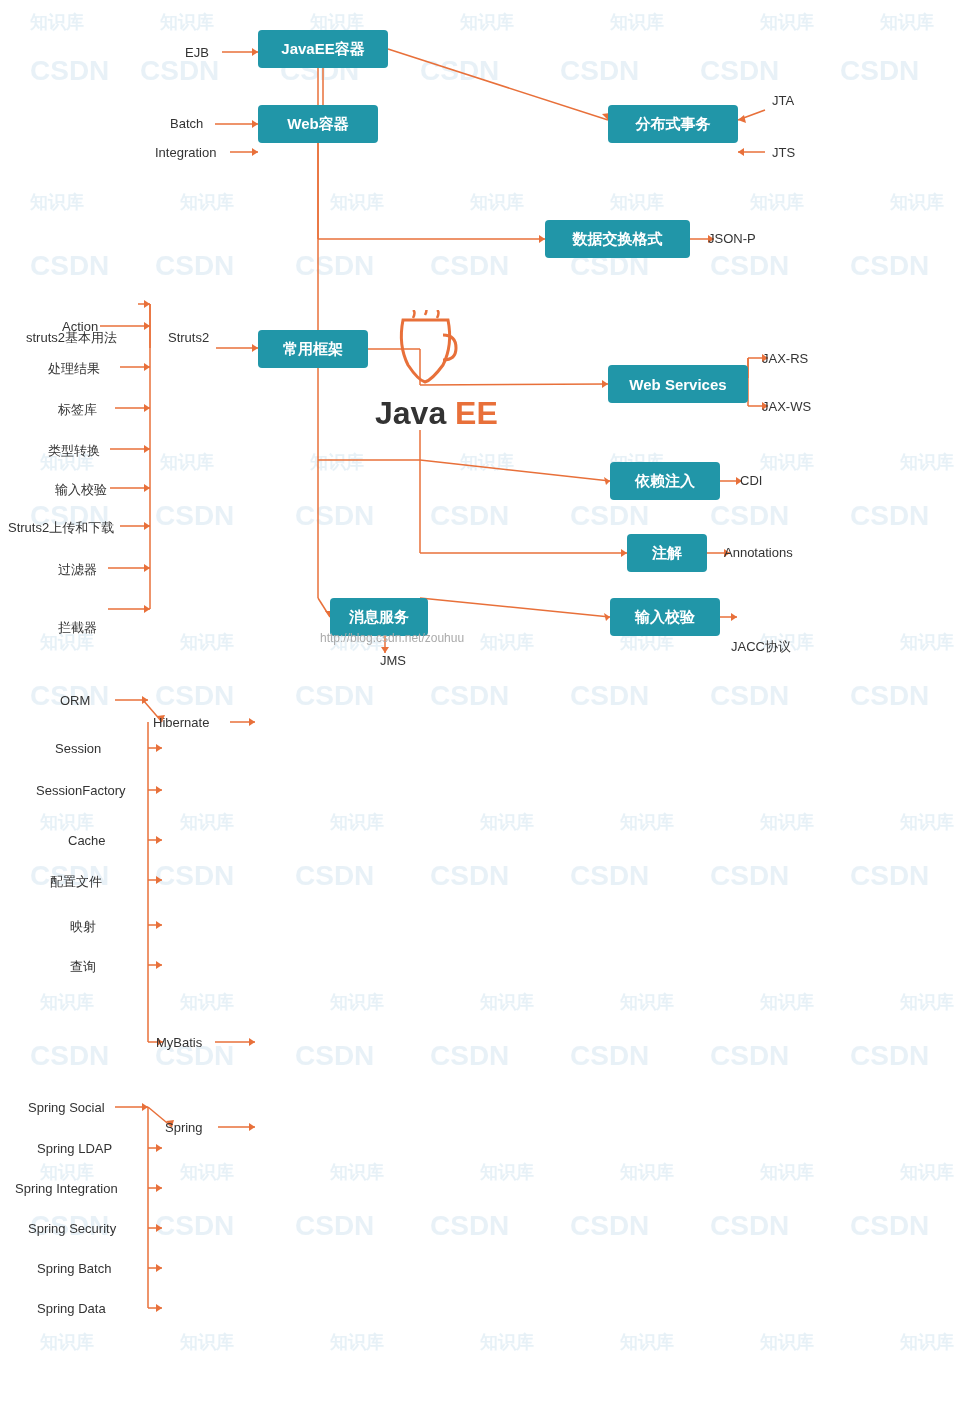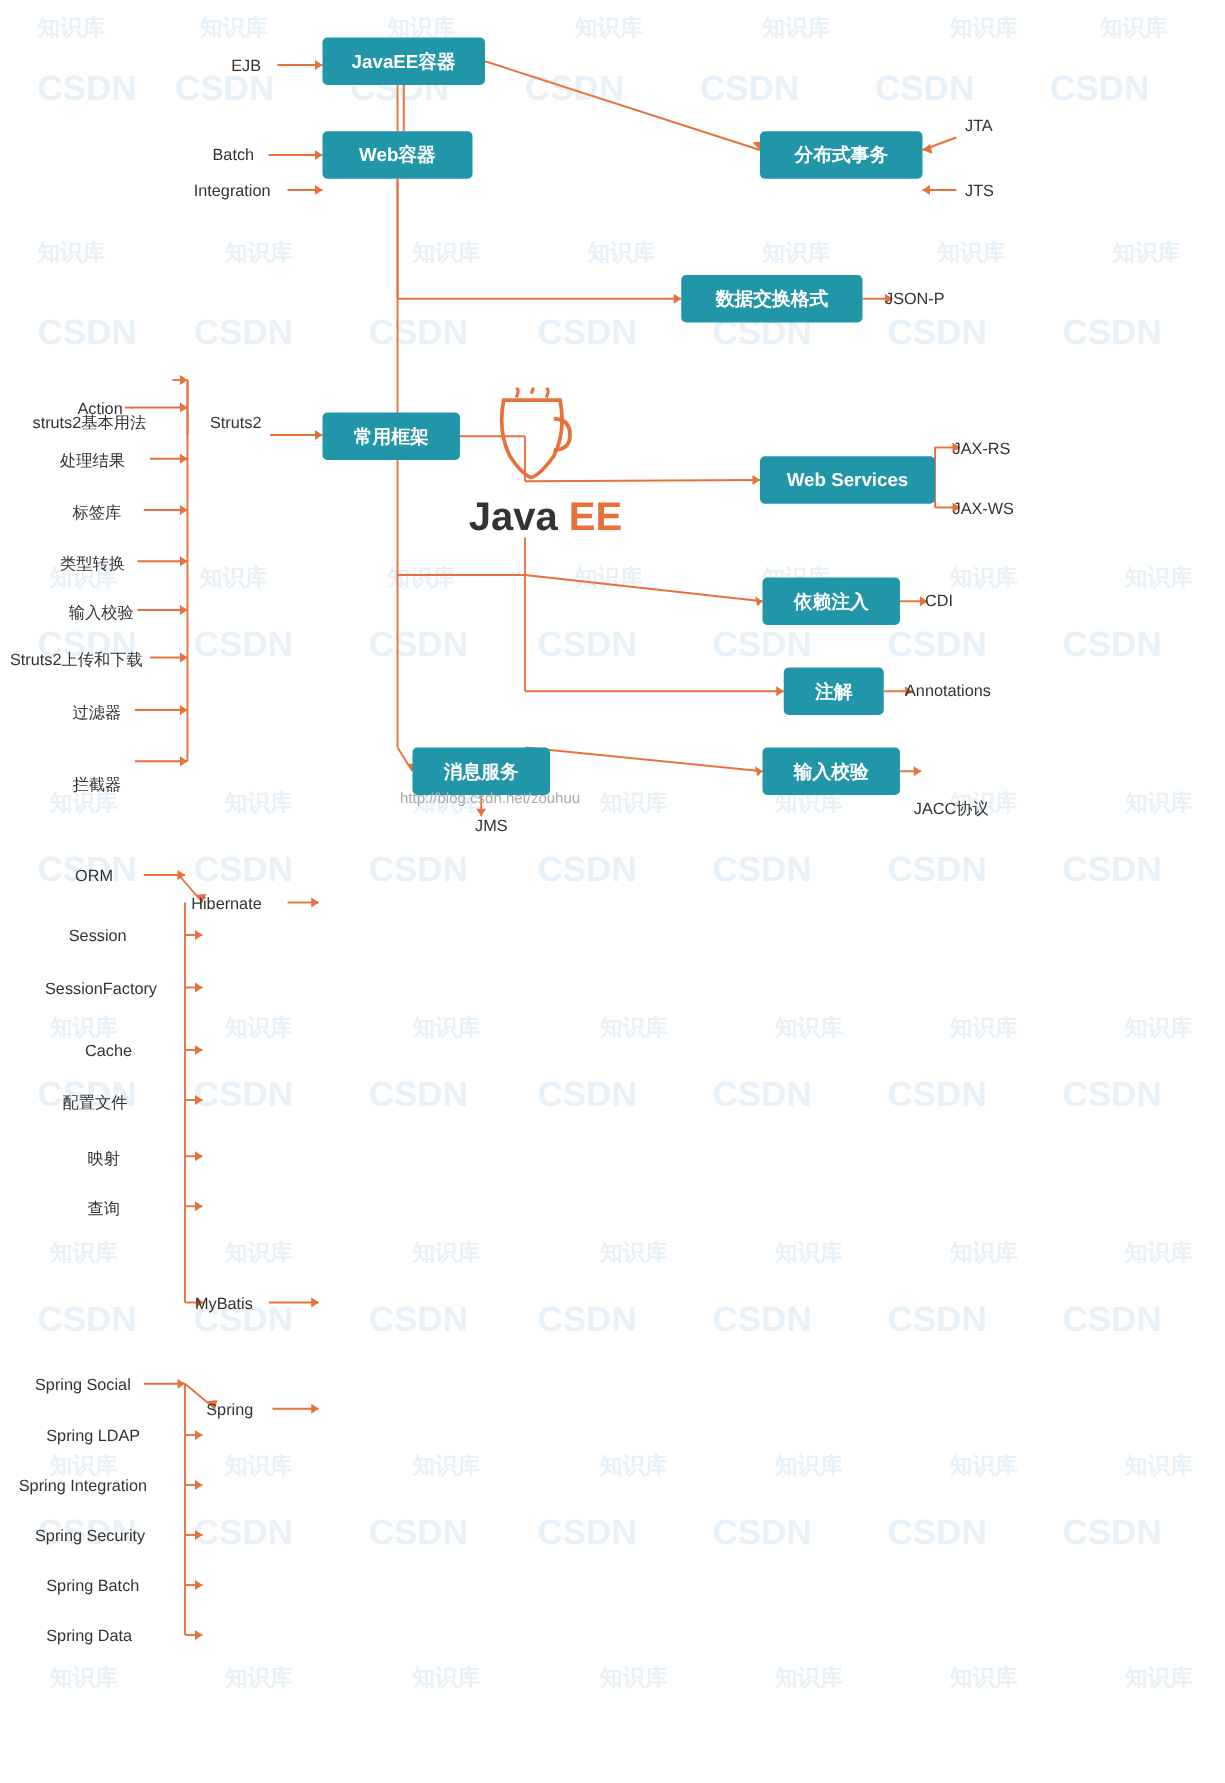--- a/index.html
+++ b/index.html
@@ -376,21 +376,21 @@
 </div>
 
 <div class="node-box node-blue" style="left:610px;top:462px;width:110px;height:38px;justify-content:center;">
   <span>依赖注入</span>
 </div>
 
 <div class="node-box node-blue" style="left:627px;top:534px;width:80px;height:38px;">
   <span>注解</span>
 </div>
 
-<div class="node-box node-blue" style="left:330px;top:598px;width:110px;height:38px;">
+<div class="node-box node-blue" style="left:330px;top:598px;width:98px;height:38px;">
   <span>消息服务</span>
 </div>
 
 <div class="node-box node-blue" style="left:610px;top:598px;width:110px;height:38px;">
   <span>输入校验</span>
 </div>
 
 <div class="java-cup" style="left:388px;top:310px;">
   <svg width="75" height="80" viewBox="0 0 75 80">
 

